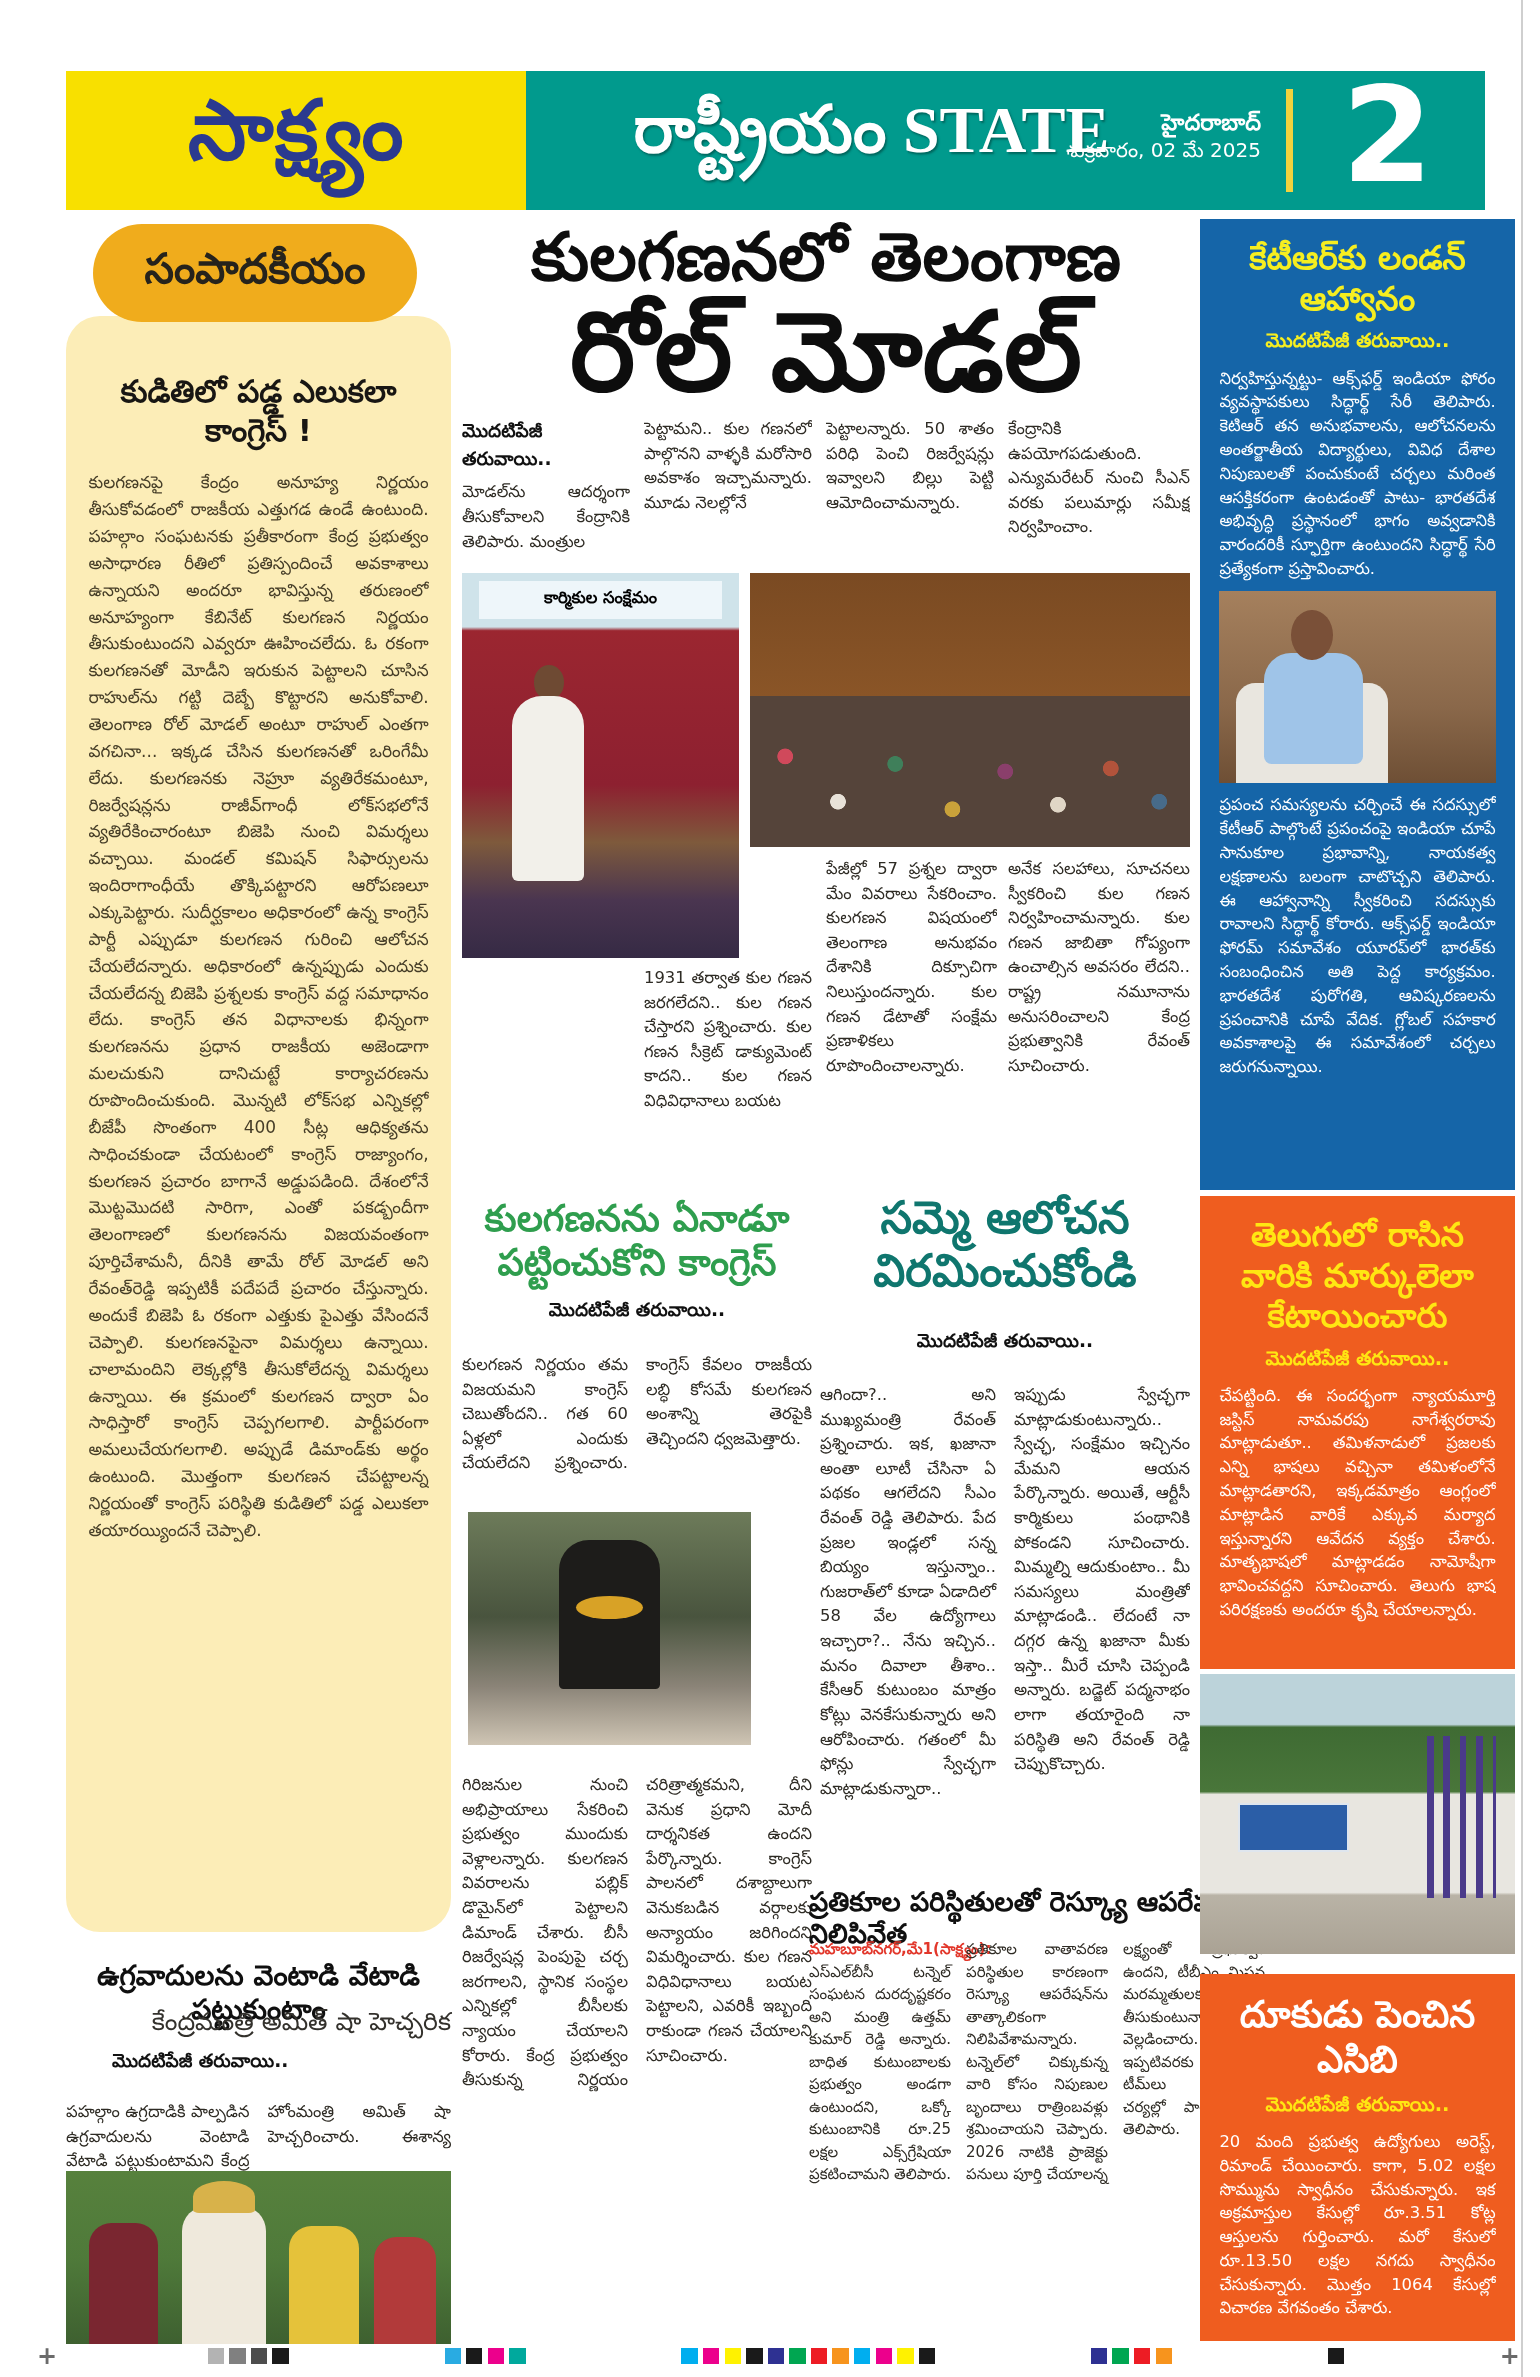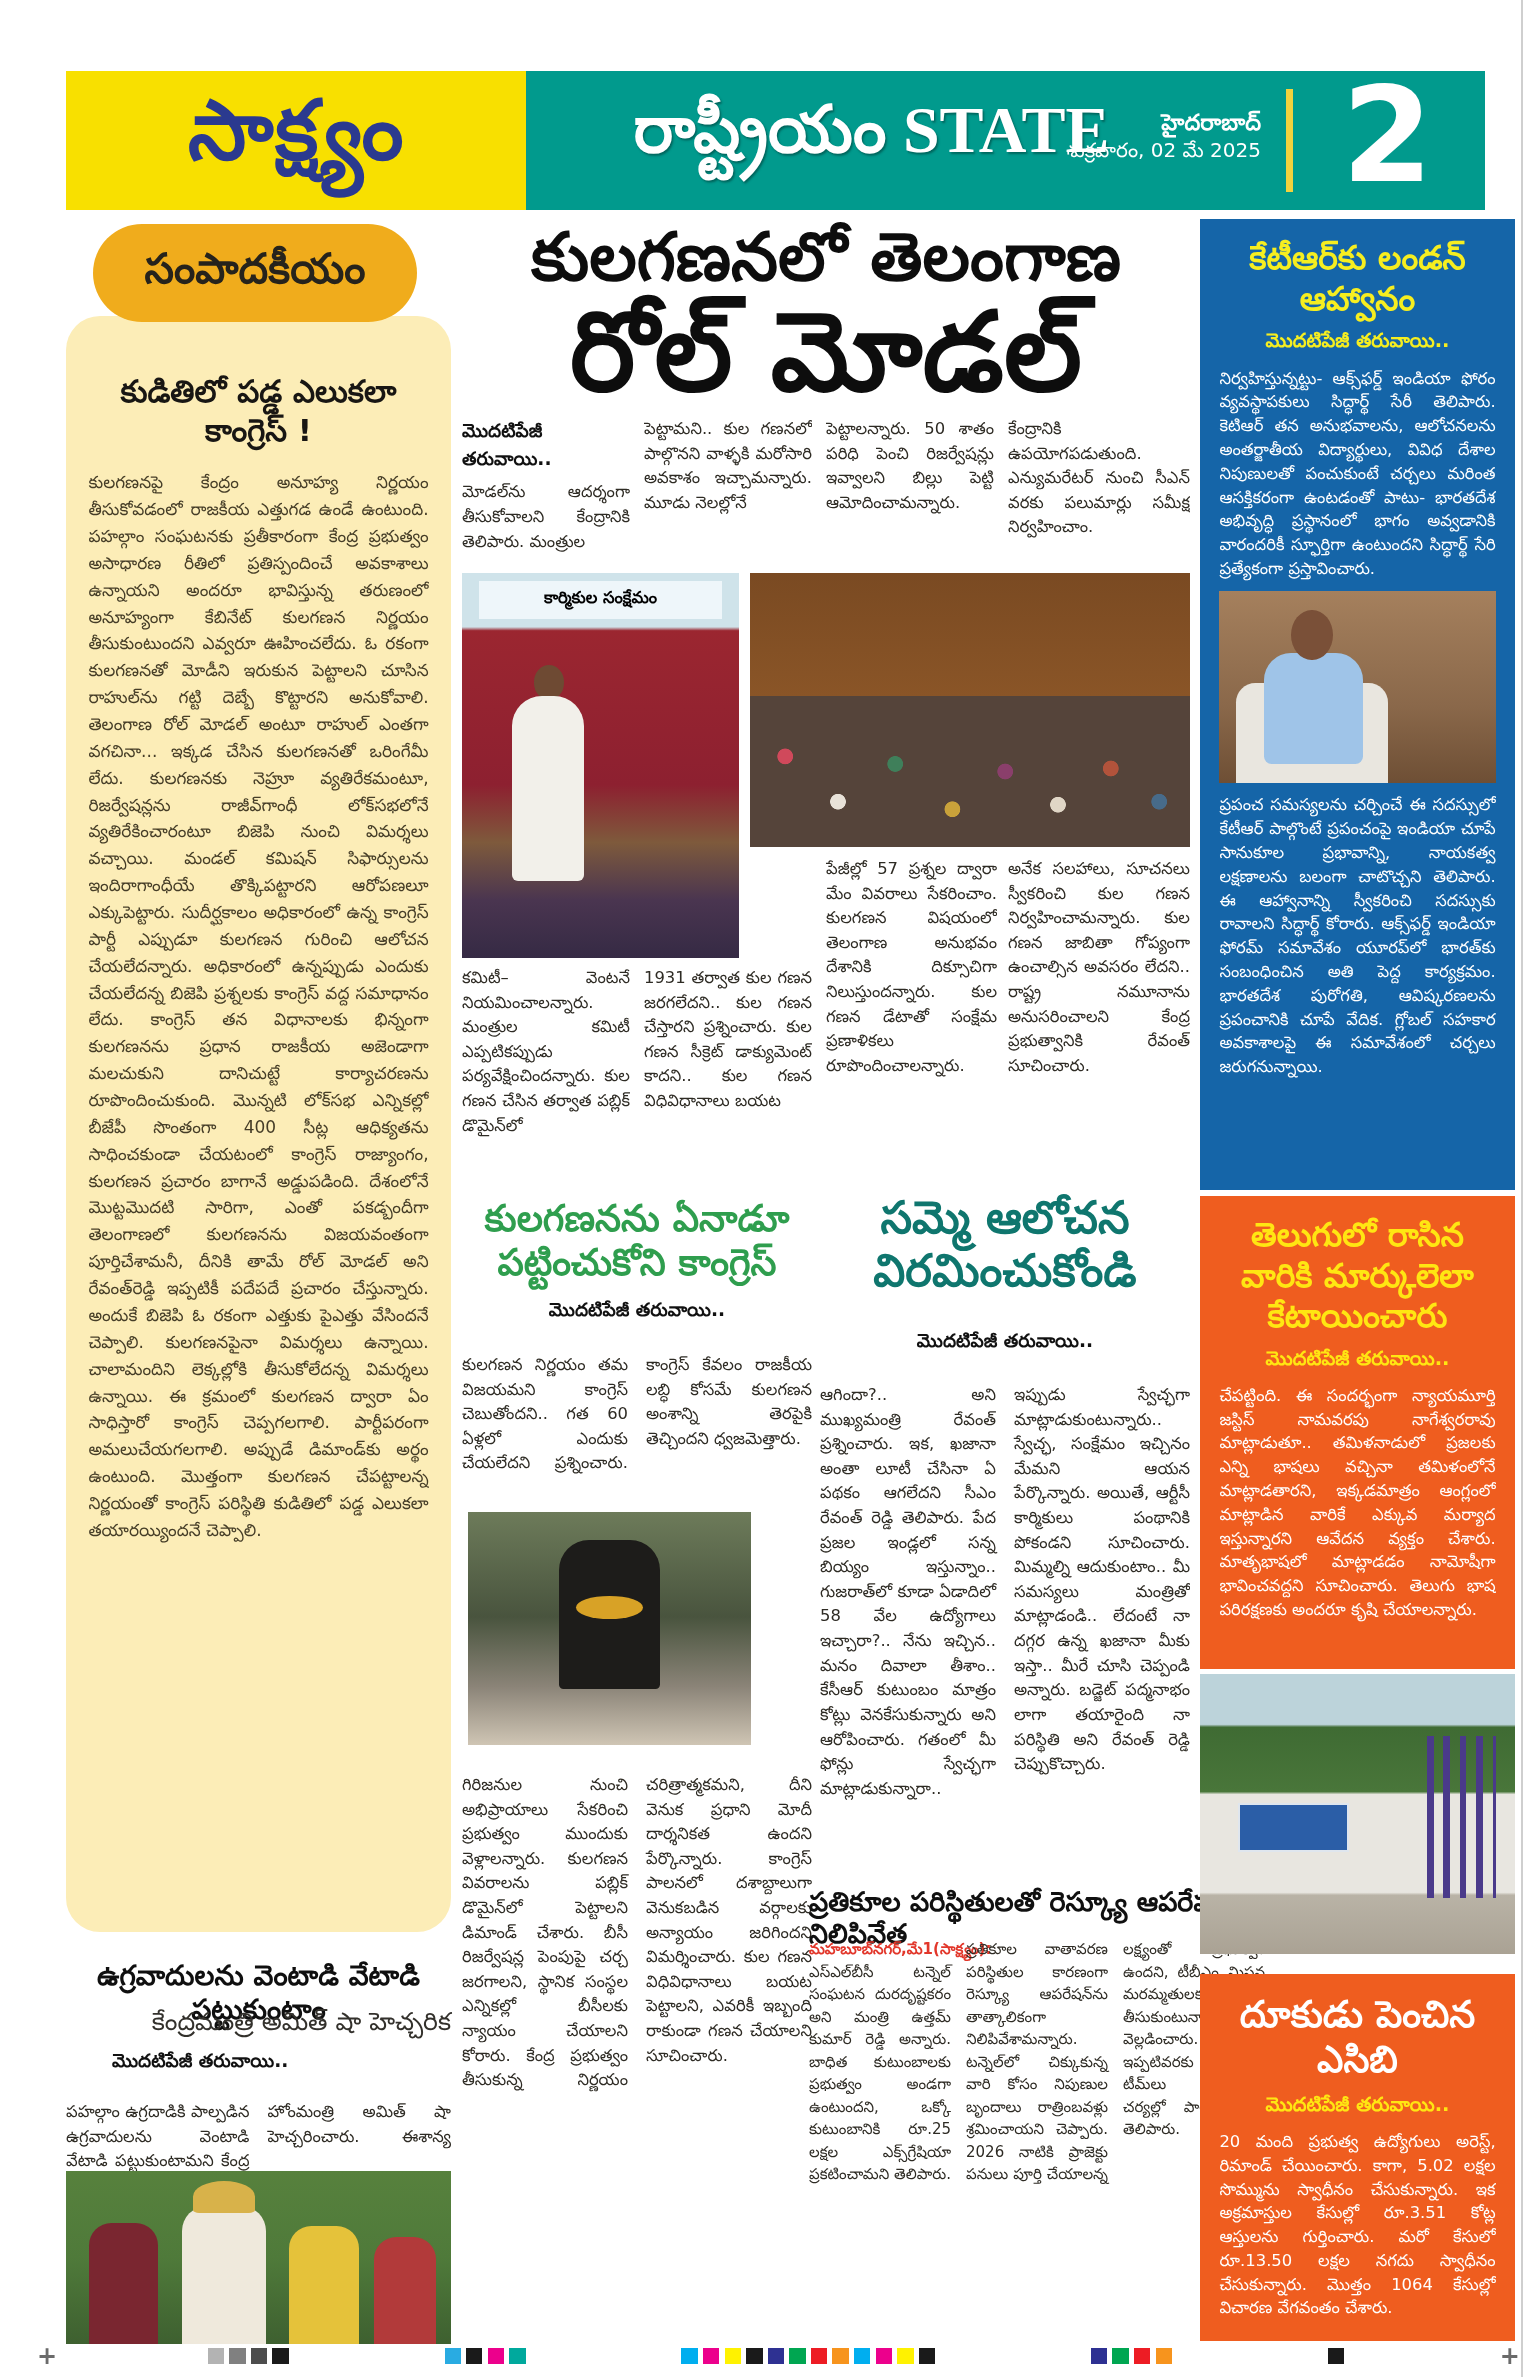--- a/index.html
+++ b/index.html
@@ -161,21 +161,20 @@
 
   <div class="photo" id="photo-stage">
     <div class="banner">కార్మికుల సంక్షేమం</div>
     <div class="head"></div>
     <div class="figure"></div>
   </div>
   <div class="photo" id="photo-audience">
     <div class="crowd"></div>
   </div>
 
-  <div class="abs colbox bodytext" style="left:462px;top:966px;width:168px;height:212px;">కమిటీ– వెంటనే నియమించాలన్నారు. మంత్రుల కమిటీ ఎప్పటికప్పుడు పర్యవేక్షించిందన్నారు. కుల గణన చేసిన తర్వాత పబ్లిక్ డొమైన్‌లో</div>
   <div class="abs colbox bodytext" style="left:644px;top:966px;width:168px;height:212px;">1931 తర్వాత కుల గణన జరగలేదని.. కుల గణన చేస్తారని ప్రశ్నించారు. కుల గణన సీక్రెట్ డాక్యుమెంట్ కాదని.. కుల గణన విధివిధానాలు బయట</div>
   <div class="abs colbox bodytext" style="left:826px;top:857px;width:171px;height:321px;">పేజీల్లో 57 ప్రశ్నల ద్వారా మేం వివరాలు సేకరించాం. కులగణన విషయంలో తెలంగాణ అనుభవం దేశానికి దిక్సూచిగా నిలుస్తుందన్నారు. కుల గణన డేటాతో సంక్షేమ ప్రణాళికలు రూపొందించాలన్నారు.</div>
   <div class="abs colbox bodytext" style="left:1008px;top:857px;width:182px;height:321px;">అనేక సలహాలు, సూచనలు స్వీకరించి కుల గణన నిర్వహించామన్నారు. కుల గణన జాబితా గోప్యంగా ఉంచాల్సిన అవసరం లేదని.. రాష్ట్ర నమూనాను అనుసరించాలని కేంద్ర ప్రభుత్వానికి రేవంత్ సూచించారు.</div>
 
   <div class="abs" id="green-head">కులగణనను ఏనాడూ పట్టించుకోని కాంగ్రెస్</div>
   <div class="abs continued cont-center" style="left:462px;top:1299px;width:350px;">మొదటిపేజీ తరువాయి..</div>
   <div class="abs bodytext cols2" style="left:462px;top:1333px;width:350px;height:173px;">కులగణన నిర్ణయం తమ విజయమని కాంగ్రెస్ చెబుతోందని.. గత 60 ఏళ్లలో ఎందుకు చేయలేదని ప్రశ్నించారు. కాంగ్రెస్ కేవలం రాజకీయ లబ్ధి కోసమే కులగణన అంశాన్ని తెరపైకి తెచ్చిందని ధ్వజమెత్తారు.</div>
   <div class="photo" id="photo-statue">
     <div class="statue"></div>
     <div class="garland"></div>

